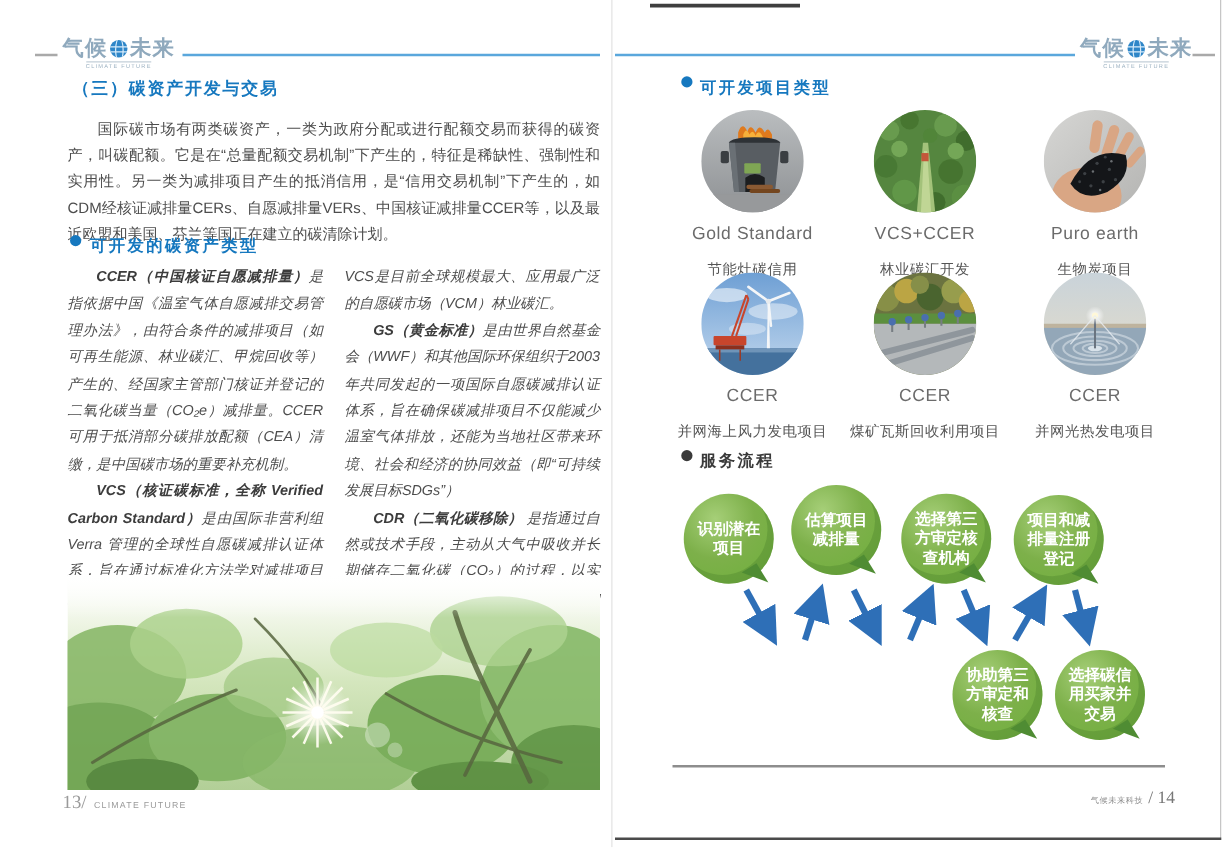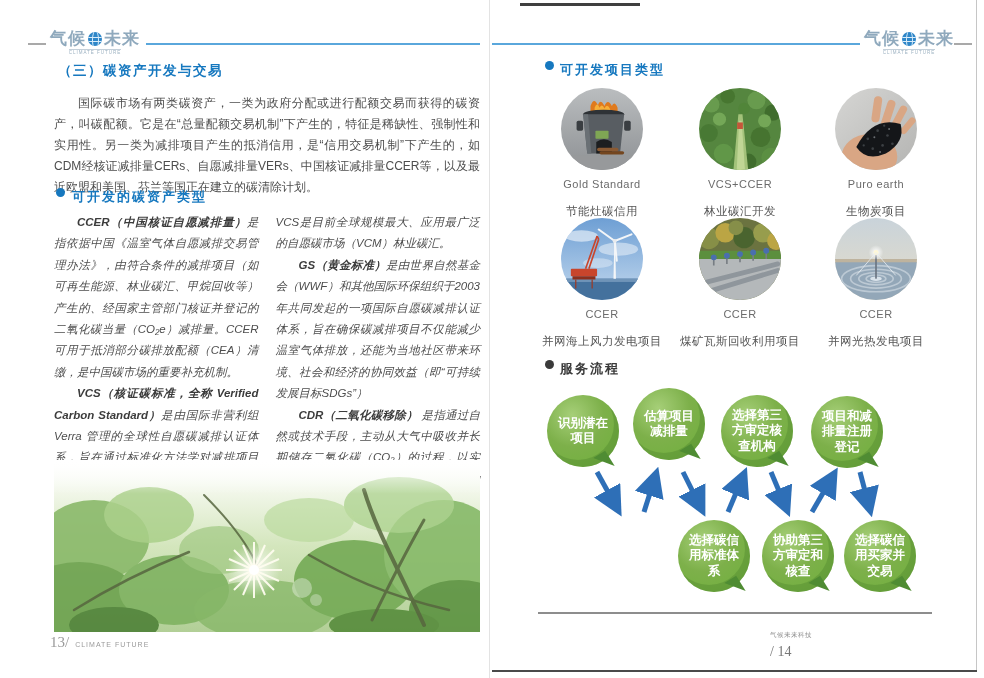--- a/index.html
+++ b/index.html
@@ -50,37 +50,37 @@
   .rp-head2{left:545px;top:360px;}
   .rp-head{display:flex;align-items:flex-start;gap:6px;font-size:13px;font-weight:bold;letter-spacing:2px;}
   .rp-head .bdot{width:9px;height:9px;border-radius:50%;}
   .rp-head1 .bdot{background:var(--accent-blue);}
   .rp-head1 .btxt{color:var(--accent-blue);}
   .rp-head2 .bdot{background:#3a3a3a;}
   .rp-head2 .btxt{color:#3a3a3a;}
 
   .proj-card{width:140px;text-align:center;}
   .proj-photo{width:82px;height:82px;border-radius:50%;overflow:hidden;margin:0 auto;display:block;}
-  .proj-en{font-size:11px;color:#6b6b6b;letter-spacing:.5px;margin-top:8px;}
+  .proj-en{font-size:14px;color:#6b6b6b;letter-spacing:.5px;margin-top:8px;}
   .proj-cn{font-size:11.5px;color:#555;margin-top:14px;letter-spacing:.5px;}
 
   
   .bubble{width:72px;height:72px;border-radius:50%;
           background:radial-gradient(circle at 35% 28%,#a6cf78 0%,#7db04a 45%,var(--green-main) 70%,#67a03c 100%);
           box-shadow:inset -5px -7px 0 rgba(84,140,48,.45);
           display:flex;align-items:center;justify-content:center;text-align:center;}
   .bubble-txt{width:56px;font-size:12.5px;font-weight:bold;color:#fff;line-height:15.5px;
               word-break:break-all;}
   .bubble-tail{width:0;height:0;border-left:14px solid transparent;
                border-top:18px solid var(--green-dark);transform:rotate(-32deg);}
   .flow-svg{left:492px;top:380px;width:492px;height:240px;}
 
   .rp-foot-rule{left:538px;top:612px;width:394px;height:2px;background:#8d8d8d;}
   .foot-right{left:770px;top:631px;width:170px;display:flex;justify-content:flex-end;
-              align-items:baseline;gap:4px;color:#8d8d8d;flex-direction:column;}
+              align-items:baseline;gap:4px;color:#8d8d8d;}
   .foot-co{font-size:6.5px;letter-spacing:.5px;}
   .foot-num{font-size:14px;font-family:"Liberation Serif","DejaVu Serif",serif;color:#777;}
 </style>
 </head>
 <body>
 
 <div class="canvas">
 
   <div class="abs" style="left:0;top:0;width:490px;height:678px;">
 
@@ -410,24 +410,20 @@
       </div>
     <div class="abs bubble" style="left:229px;top:395px;">
         <span class="bubble-txt">选择第三方审定核查机构</span>
         <span class="bubble-tail abs" style="left:50px;top:58px;"></span>
       </div>
     <div class="abs bubble" style="left:319px;top:396px;">
         <span class="bubble-txt">项目和减排量注册登记</span>
         <span class="bubble-tail abs" style="left:50px;top:58px;"></span>
       </div>
 
-    <div class="abs bubble" style="left:186px;top:520px;">
-        <span class="bubble-txt">选择碳信用标准体系</span>
-        <span class="bubble-tail abs" style="left:50px;top:58px;"></span>
-      </div>
     <div class="abs bubble" style="left:270px;top:520px;">
         <span class="bubble-txt">协助第三方审定和核查</span>
         <span class="bubble-tail abs" style="left:50px;top:58px;"></span>
       </div>
     <div class="abs bubble" style="left:352px;top:520px;">
         <span class="bubble-txt">选择碳信用买家并交易</span>
         <span class="bubble-tail abs" style="left:50px;top:58px;"></span>
       </div>
 
     <div class="abs rp-foot-rule" style="left:46px;top:612px;"></div>

